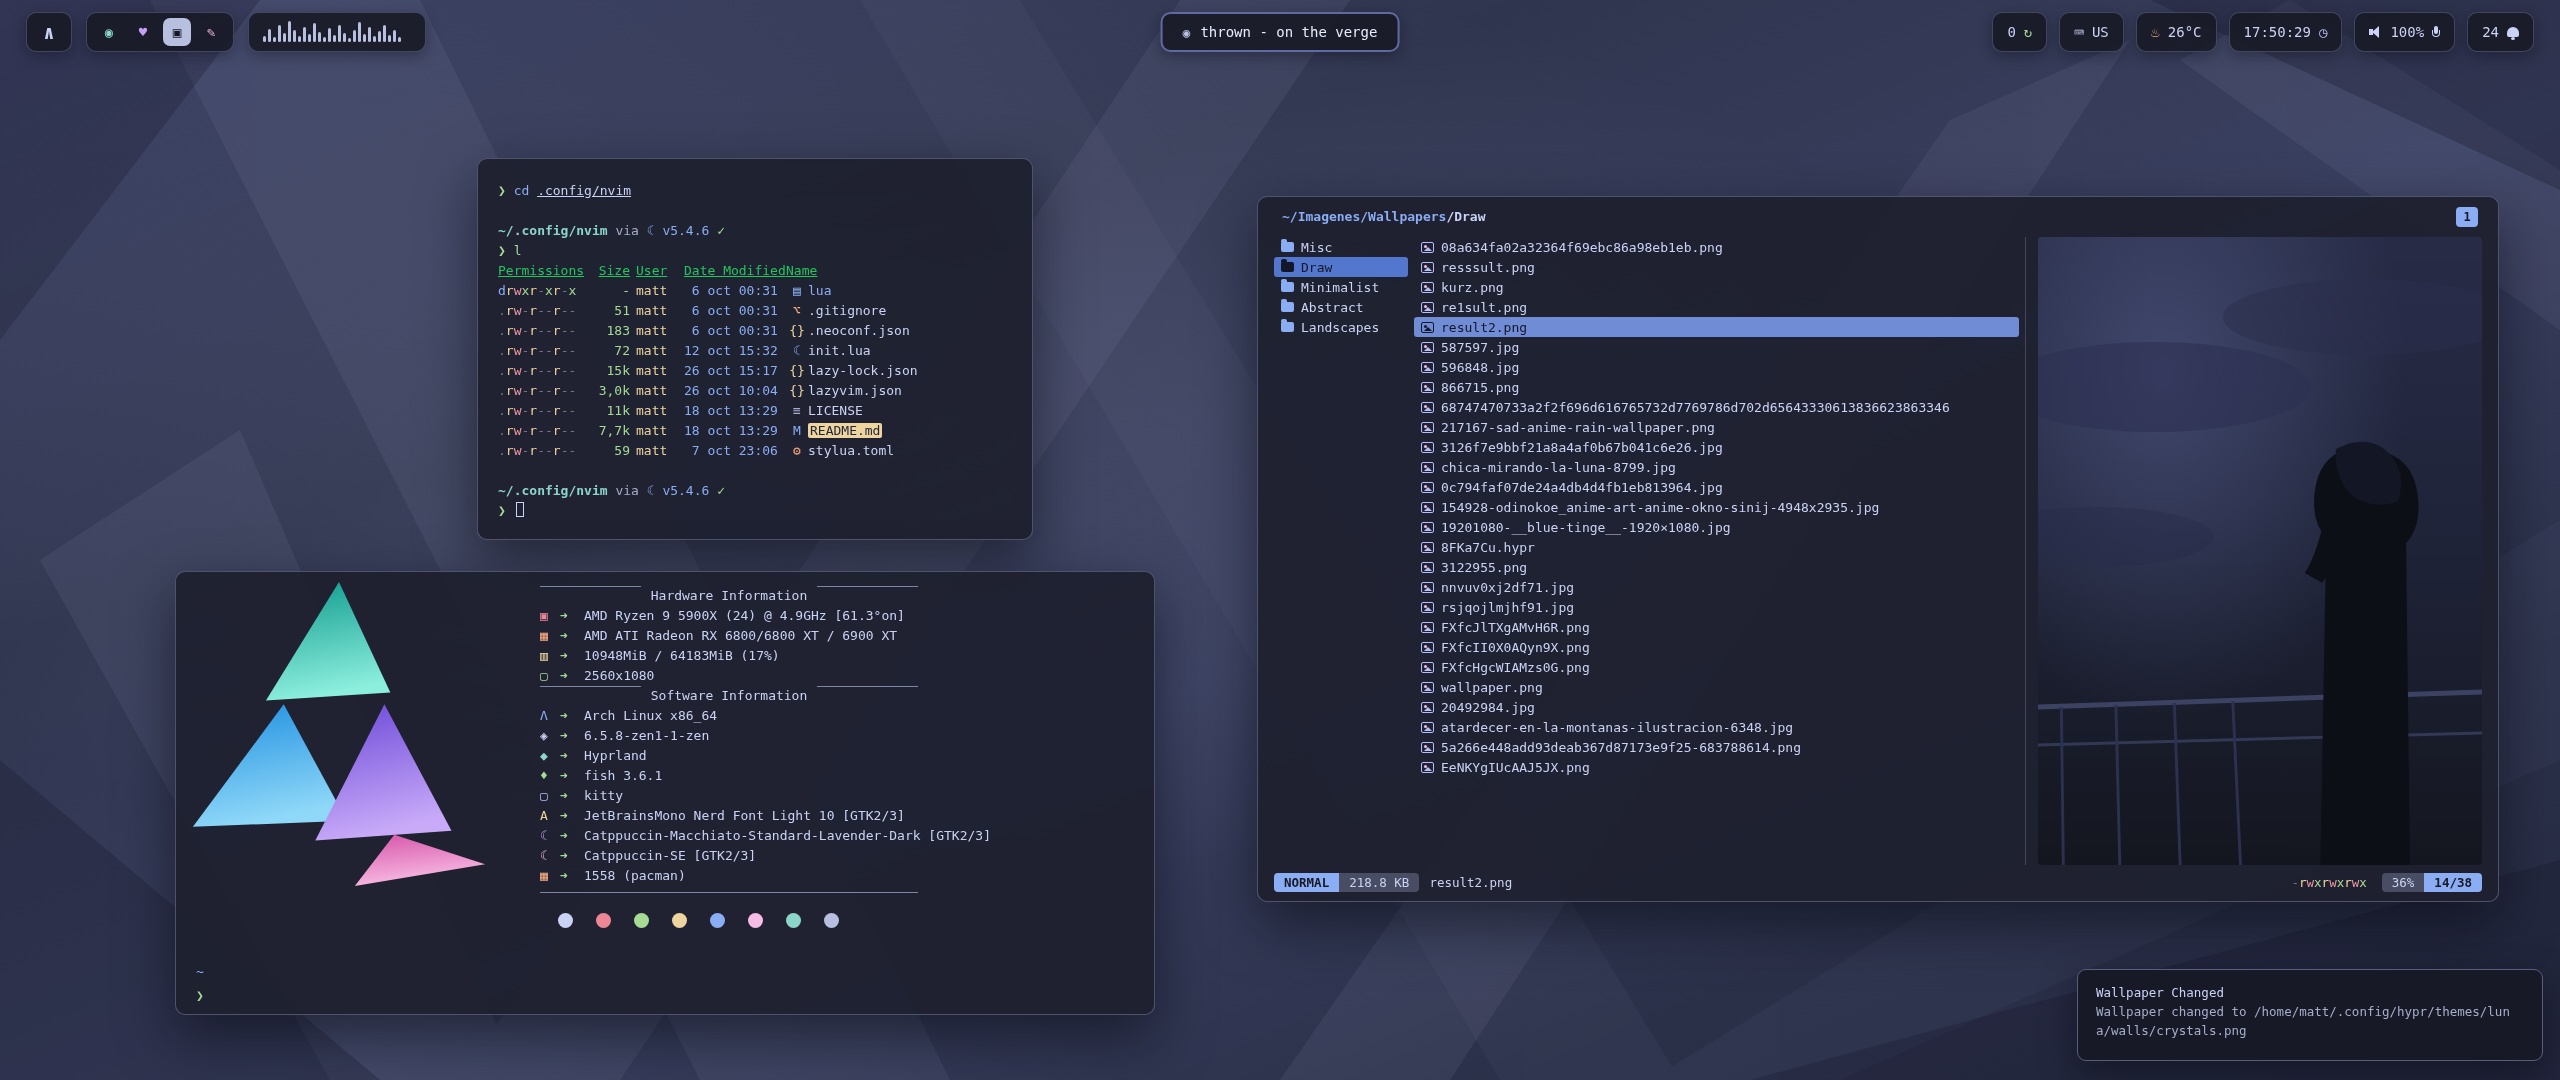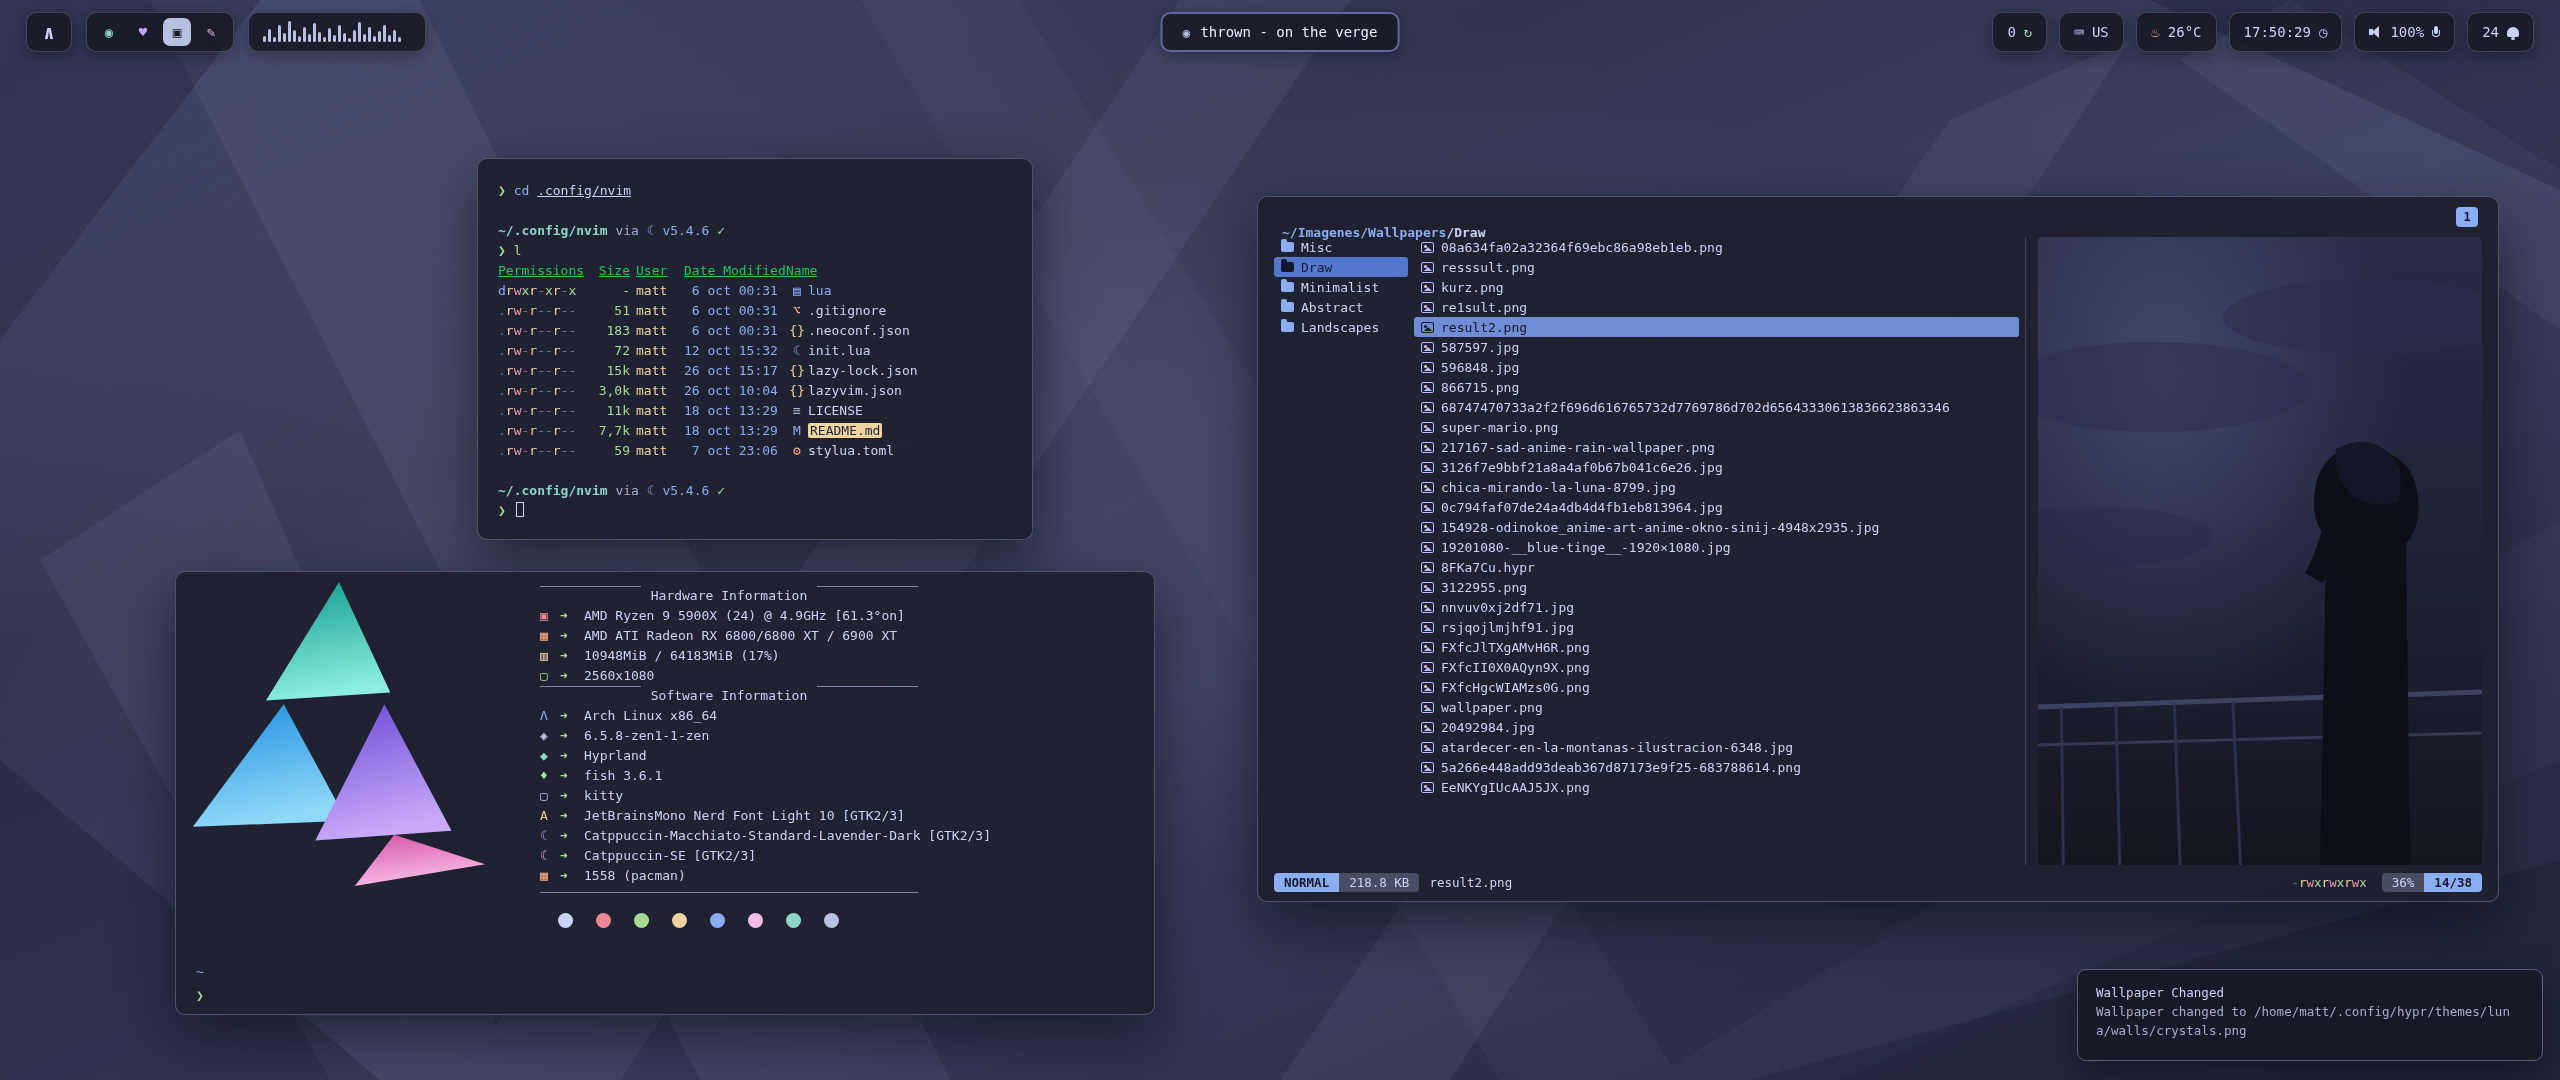--- a/index.html
+++ b/index.html
@@ -79,21 +79,21 @@
   .fline .ftx{color:#cad3f5;white-space:pre}
   .fetch-rule{width:378px;height:1px;background:#7e86a6;margin-top:6px}
   .dots{display:flex;gap:23px;margin-top:20px;padding-left:18px}
   .dot{width:15px;height:15px;border-radius:50%}
   .fetch-prompt{position:absolute;left:20px;top:388px;line-height:24px}
   .fp-tilde{color:#8aadf4}
   .fp-sym{color:#a6da95}
 
   
   .fm{left:1257px;top:196px;width:1242px;height:706px}
-  .fm-path{position:absolute;left:24px;top:28px}
+  .fm-path{position:absolute;left:24px;top:12px}
   .fm-path .base{color:#8aadf4;font-weight:bold}
   .fm-path .cur{color:#cad3f5;font-weight:bold}
   .fm-tab{position:absolute;right:20px;top:10px;min-width:22px;height:20px;background:#8aadf4;color:#181926;
           border-radius:4px;display:flex;align-items:center;justify-content:center;font-weight:bold;font-size:12px;padding:0 6px;cursor:pointer}
   .fm-panels{position:absolute;left:16px;right:16px;top:40px;bottom:36px;display:flex}
   .fm-dirs{width:140px;flex:none;padding-right:6px}
   .fm-files{width:612px;flex:none;border-right:1px solid rgba(110,115,141,.45);padding-right:6px;overflow:hidden}
   .fm-preview{flex:1;margin-left:12px;border-radius:4px;overflow:hidden}
   .fm-preview svg{width:100%;height:100%;display:block}
   .fm-row{display:flex;align-items:center;gap:7px;height:20px;padding:0 7px;border-radius:3px;
@@ -592,24 +592,20 @@
           <div class="fm-row">
             <i class="img-icon"></i>
             <span>866715.png</span>
           </div>
 
           <div class="fm-row">
             <i class="img-icon"></i>
             <span>68747470733a2f2f696d616765732d7769786d702d65643330613836623863346</span>
           </div>
 
-          <div class="fm-row">
-            <i class="img-icon"></i>
-            <span>super-mario.png</span>
-          </div>
 
 
           <div class="fm-row">
             <i class="img-icon"></i>
             <span>217167-sad-anime-rain-wallpaper.png</span>
           </div>
 
           <div class="fm-row">
             <i class="img-icon"></i>
             <span>3126f7e9bbf21a8a4af0b67b041c6e26.jpg</span>

